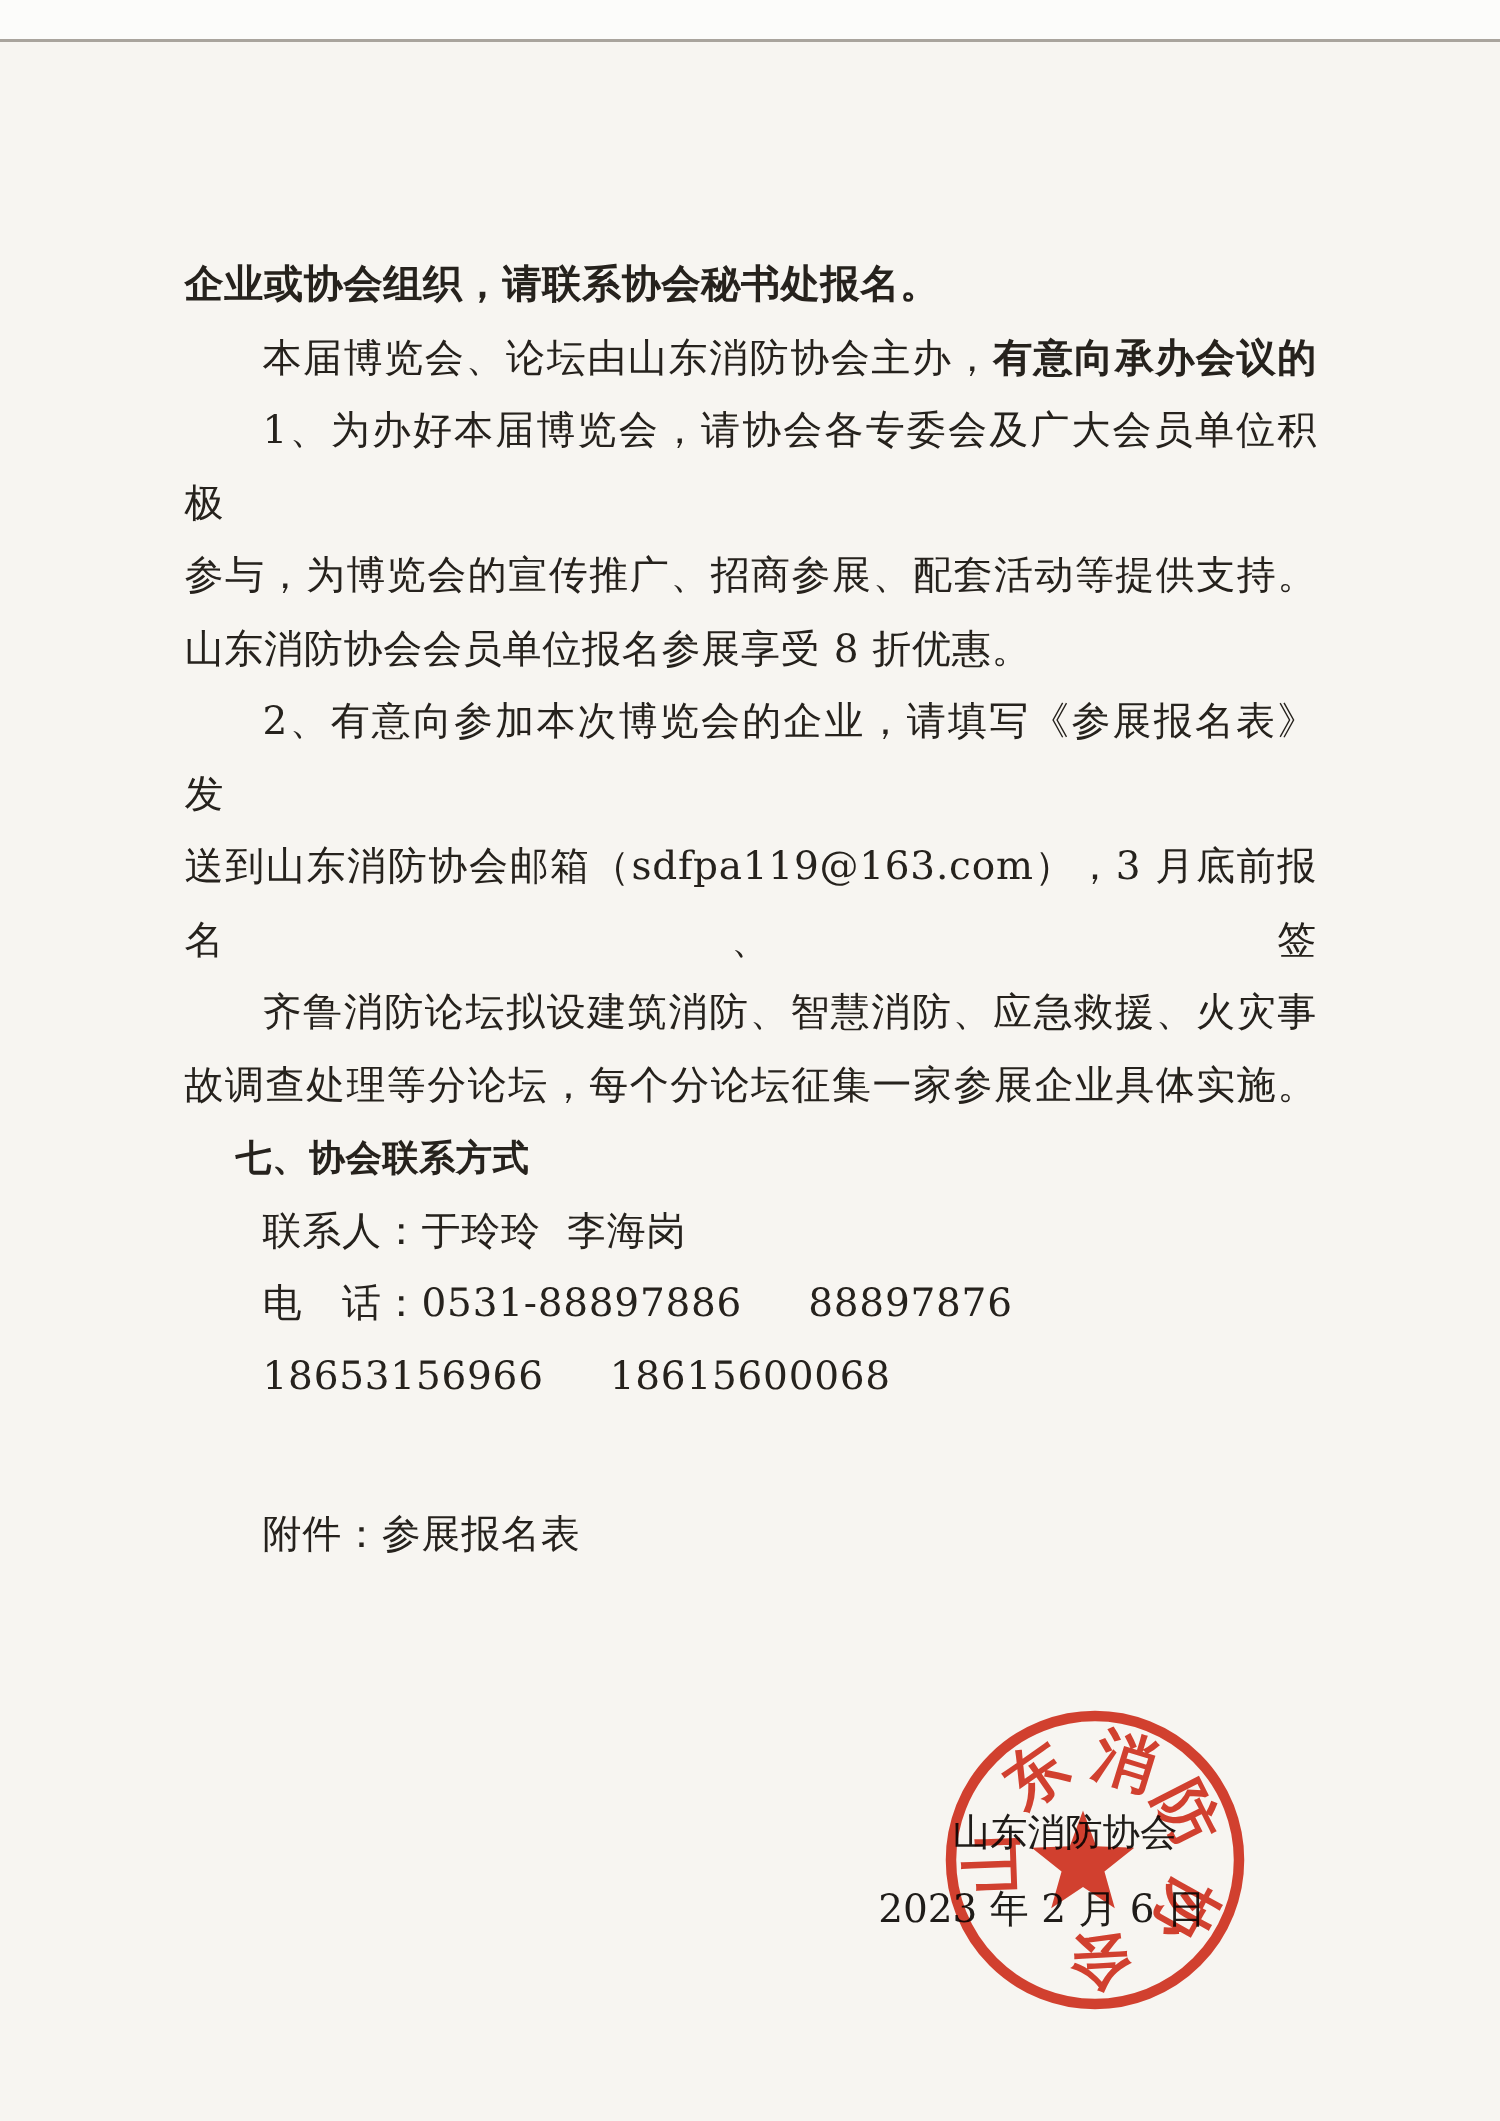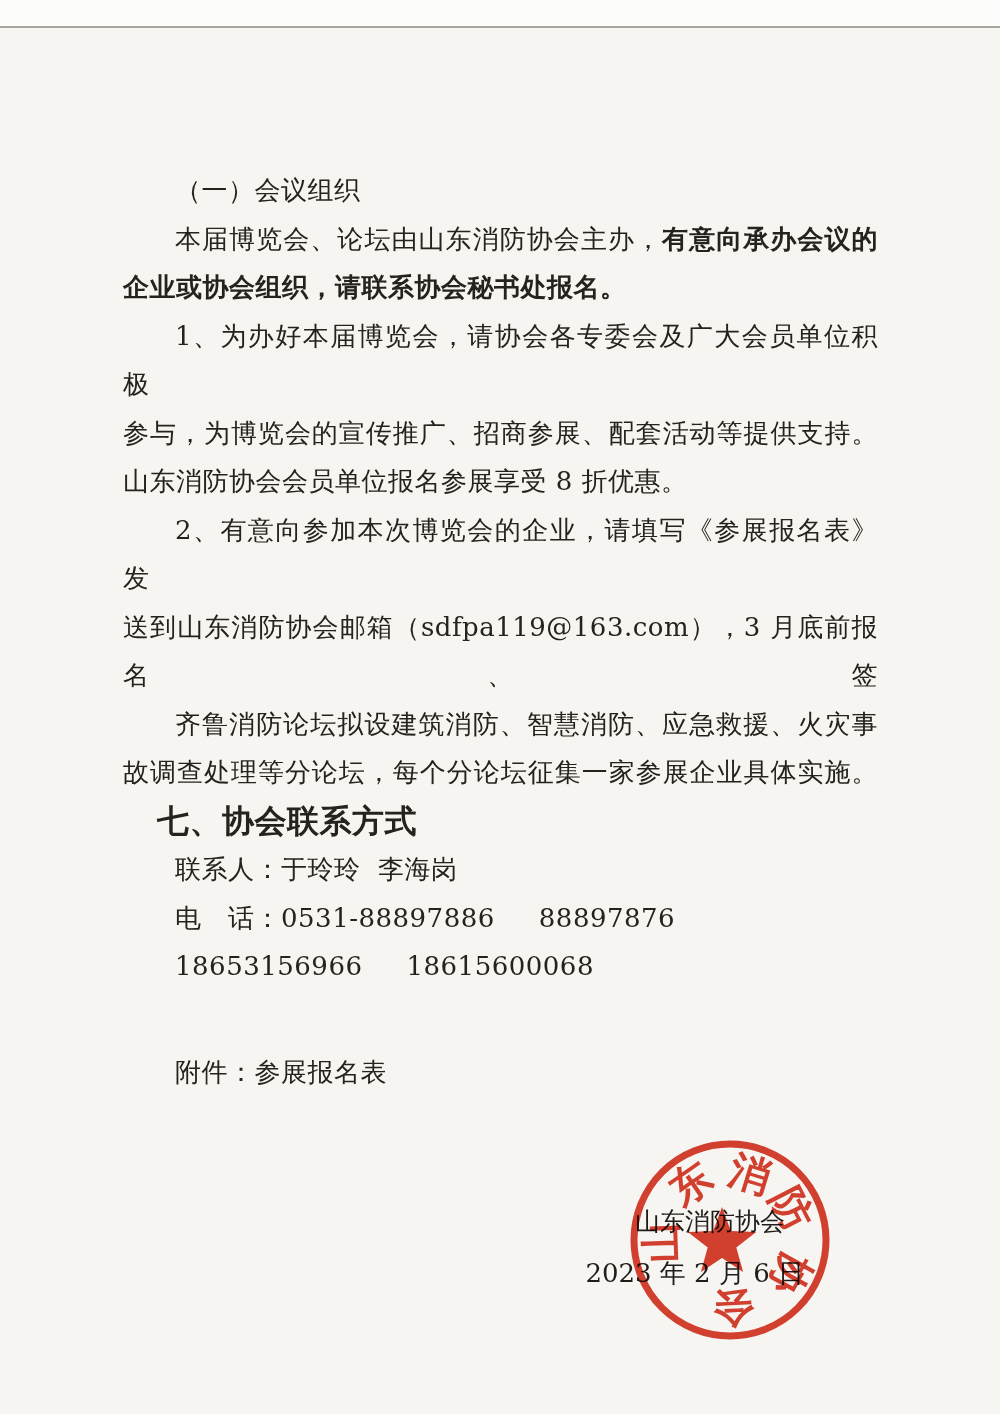--- a/index.html
+++ b/index.html
@@ -32,21 +32,21 @@
   .ind { text-indent: 52px; }
   .j { text-align: justify; text-align-last: justify; }
   .bold-sans {
     font-family: "DejaVu Sans", sans-serif;
     font-weight: 700;
     letter-spacing: 0.5px;
   }
   .h4 {
     font-family: "DejaVu Sans", sans-serif;
     font-weight: 700;
-    font-size: 32px;
+    font-size: 24px;
     text-indent: 34px;
   }
   .gap { height: 57px; }
   .signature {
     position: absolute; left: 123px; top: 1207px;
     width: 755px; box-sizing: border-box;
     text-align: right; padding-right: 93px;
     font-size: 25px; line-height: 30px;
     color: #1f1c19;
   }
@@ -67,23 +67,22 @@
     font-weight: 700;
   }
 </style>
 </head>
 <body>
 
 <div class="top-edge"></div>
 <div class="top-line"></div>
 
 <div class="content">
-  <div class="line ind">（一）会议组织</div>
+  <div class="line bold-sans">企业或协会组织，请联系协会秘书处报名。</div>
   <div class="line ind j"><span>本届博览会、论坛由山东消防协会主办，</span><span class="bold-sans">有意向承办会议的</span></div>
-  <div class="line bold-sans">企业或协会组织，请联系协会秘书处报名。</div>
 
   <div class="line ind j">1、为办好本届博览会，请协会各专委会及广大会员单位积极</div>
   <div class="line j">参与，为博览会的宣传推广、招商参展、配套活动等提供支持。</div>
   <div class="line">山东消防协会会员单位报名参展享受 8 折优惠。</div>
   <div class="line ind j">2、有意向参加本次博览会的企业，请填写《参展报名表》发</div>
   <div class="line j">送到山东消防协会邮箱（sdfpa119@163.com），3 月底前报名、签</div>
 
   <div class="line ind j">齐鲁消防论坛拟设建筑消防、智慧消防、应急救援、火灾事</div>
   <div class="line j">故调查处理等分论坛，每个分论坛征集一家参展企业具体实施。</div>
 

